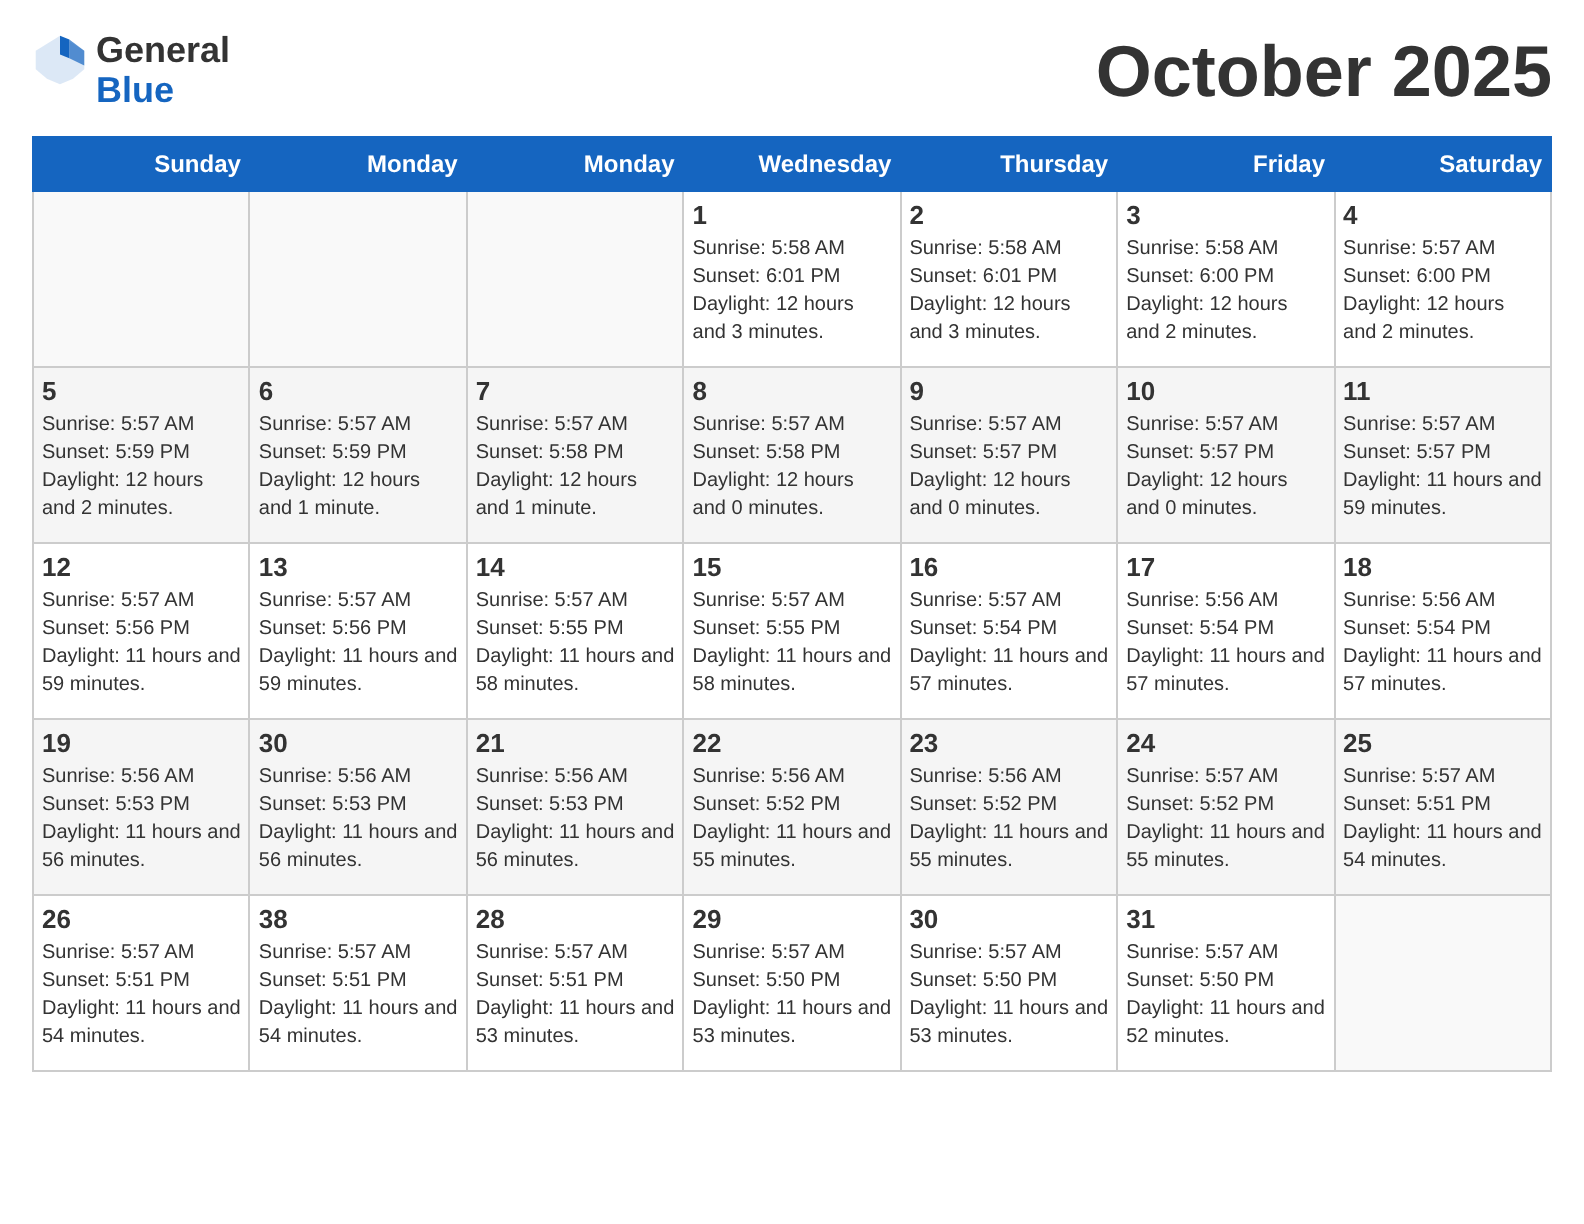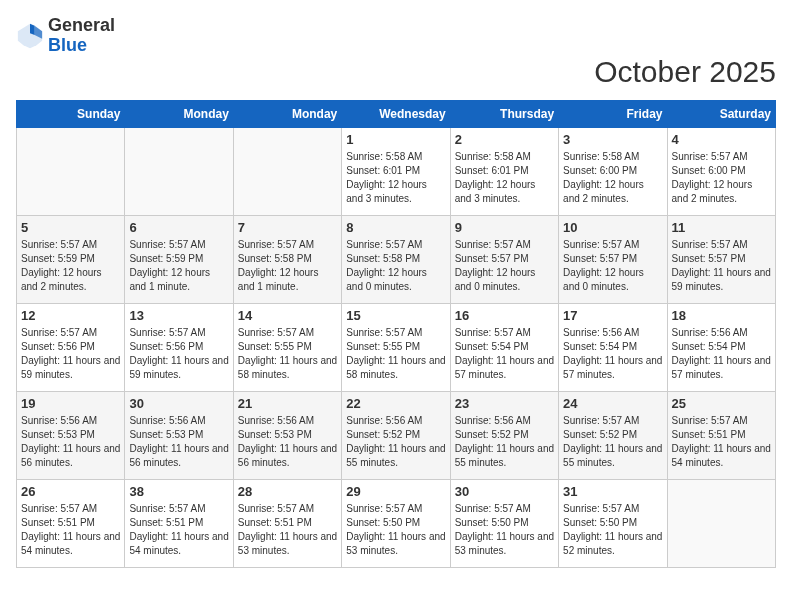--- a/index.html
+++ b/index.html
@@ -11,43 +11,42 @@
       padding: 16px;
     }
     .header {
       display: flex;
       justify-content: space-between;
       align-items: flex-start;
       margin-bottom: 12px;
     }
     .logo {
       display: flex;
-      align-items: center;
+      align-items: flex-start;
       gap: 4px;
     }
     .logo-text {
       font-size: 18px;
       font-weight: bold;
       line-height: 1.1;
     }
     .logo-general { color: #333; }
     .logo-blue { color: #1565c0; margin-top: 17px; }
     .logo-icon {
       width: 28px;
       height: 28px;
     }
     .title-block {
       text-align: right;
     }
     .month-title {
-      font-size: 30px;
-      font-weight: normal;
+      font-size: 36px;
+      font-weight: bold;
       color: #333;
       line-height: 1.1;
-      margin-top: 39px;
     }
     .location {
       font-size: 14px;
       color: #555;
     }
     table {
       width: 100%;
       border-collapse: collapse;
       table-layout: fixed;
     }

